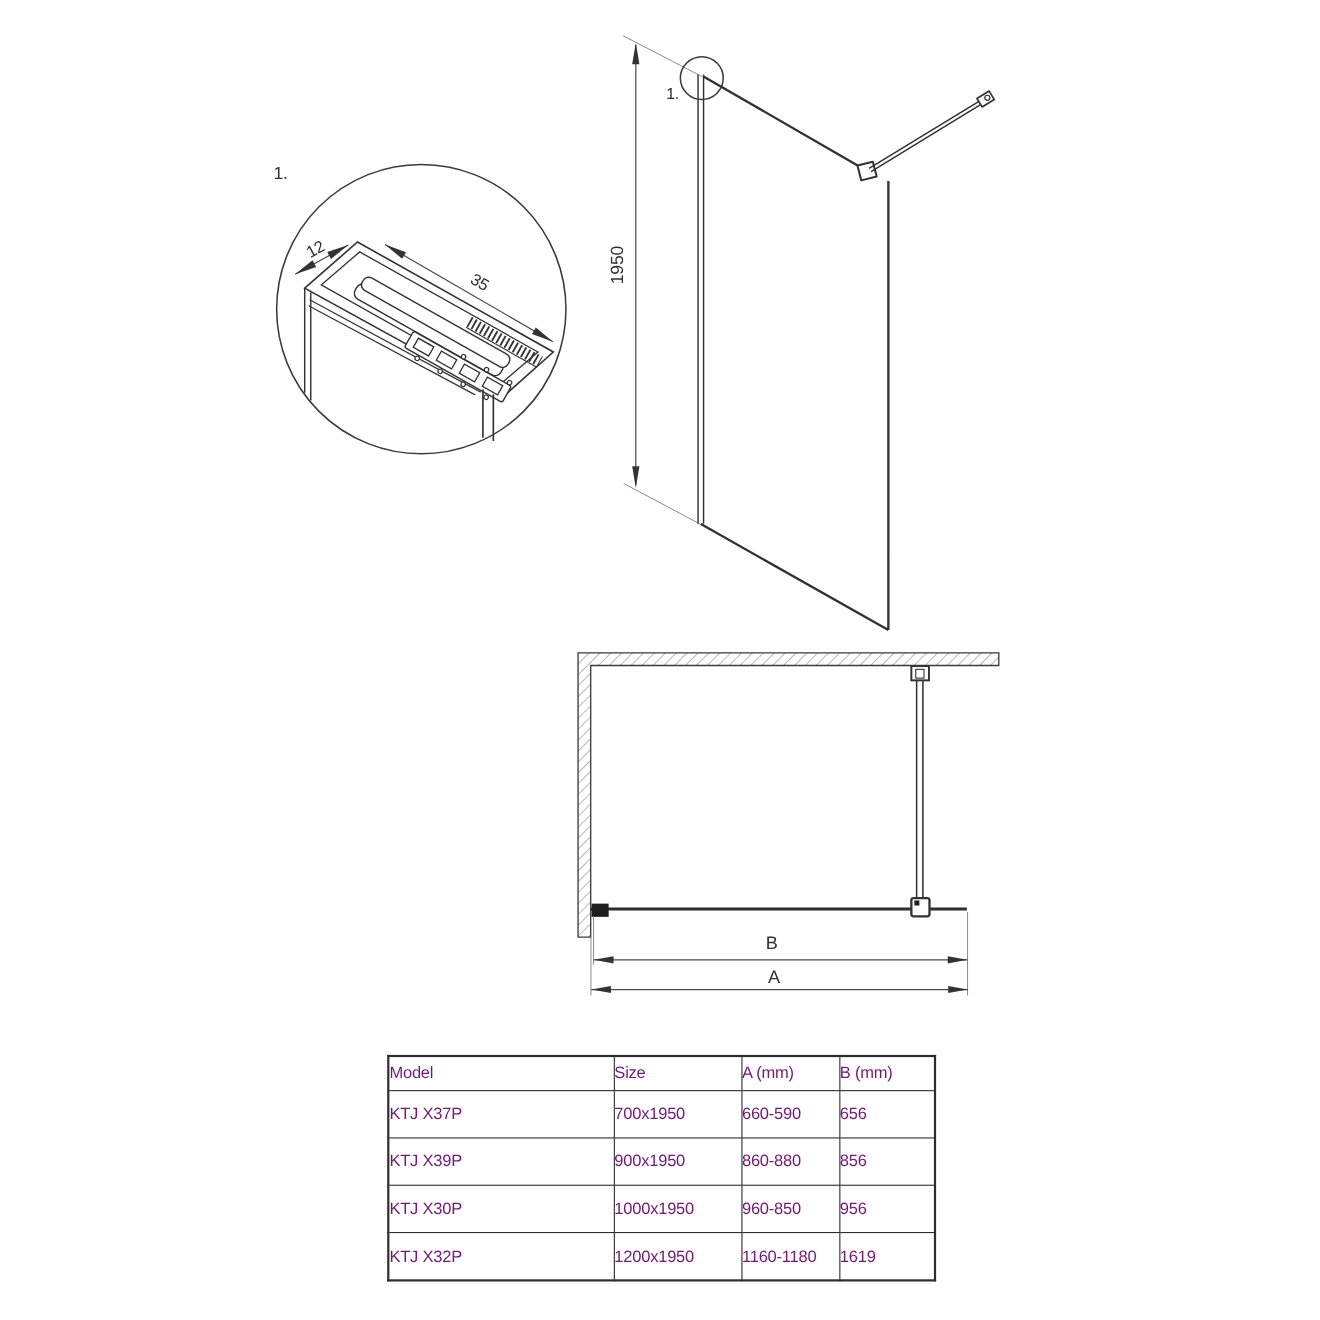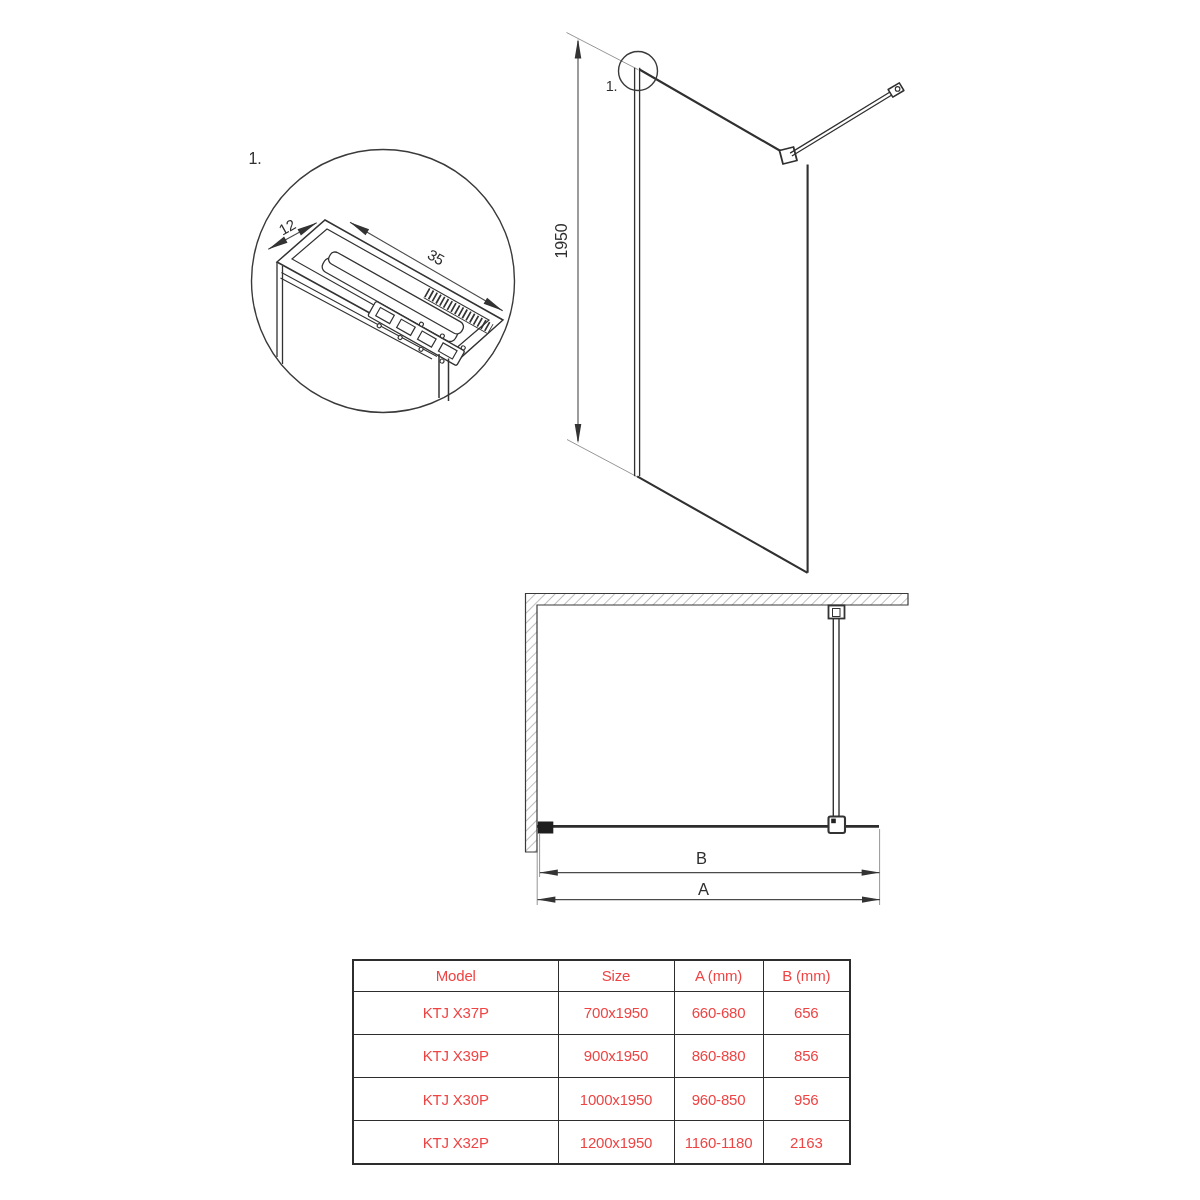--- a/index.html
+++ b/index.html
@@ -16,22 +16,22 @@
   .lbl.r-pos30{transform:translate(-50%,-50%) rotate(30deg);}
   .lbl.r-neg90{transform:translate(-50%,-50%) rotate(-90deg);}
   .f14{font-size:14.5px;} .f15{font-size:15px;} .f16{font-size:16px;} .f17{font-size:16.5px;}
 
   table.spec{
     position:absolute;left:352px;top:959px;width:497px;height:206px;
     border-collapse:collapse;table-layout:fixed;
     border:2.2px solid #2d2d2d;background:#fff;
   }
   table.spec th, table.spec td{
-    border:1.4px solid #2d2d2d;text-align:center;vertical-align:middle;
-    font-weight:400;font-size:15px;color:#ef4444;padding:0;letter-spacing:-0.2px;
+    border:1.4px solid #2d2d2d;text-align:left;vertical-align:middle;
+    font-weight:400;font-size:15px;color:#701a75;padding:0;letter-spacing:-0.2px;
   }
   table.spec thead tr{height:31px;}
   table.spec tbody tr{height:29px;}
   col.c1{width:205px;} col.c2{width:116px;} col.c3{width:89px;} col.c4{width:87px;}
 </style>
 </head>
 <body>
 
 <div class="page">
 
@@ -171,37 +171,37 @@
         <th>Model</th>
         <th>Size</th>
         <th>A (mm)</th>
         <th>B (mm)</th>
       </tr>
     </thead>
     <tbody>
       <tr>
         <td>KTJ X37P</td>
         <td>700x1950</td>
-        <td>660-680</td>
+        <td>660-590</td>
         <td>656</td>
       </tr>
       <tr>
         <td>KTJ X39P</td>
         <td>900x1950</td>
         <td>860-880</td>
         <td>856</td>
       </tr>
       <tr>
         <td>KTJ X30P</td>
         <td>1000x1950</td>
         <td>960-850</td>
         <td>956</td>
       </tr>
       <tr>
         <td>KTJ X32P</td>
         <td>1200x1950</td>
         <td>1160-1180</td>
-        <td>2163</td>
+        <td>1619</td>
       </tr>
     </tbody>
   </table>
 
 </div>
 
 </body></html>

